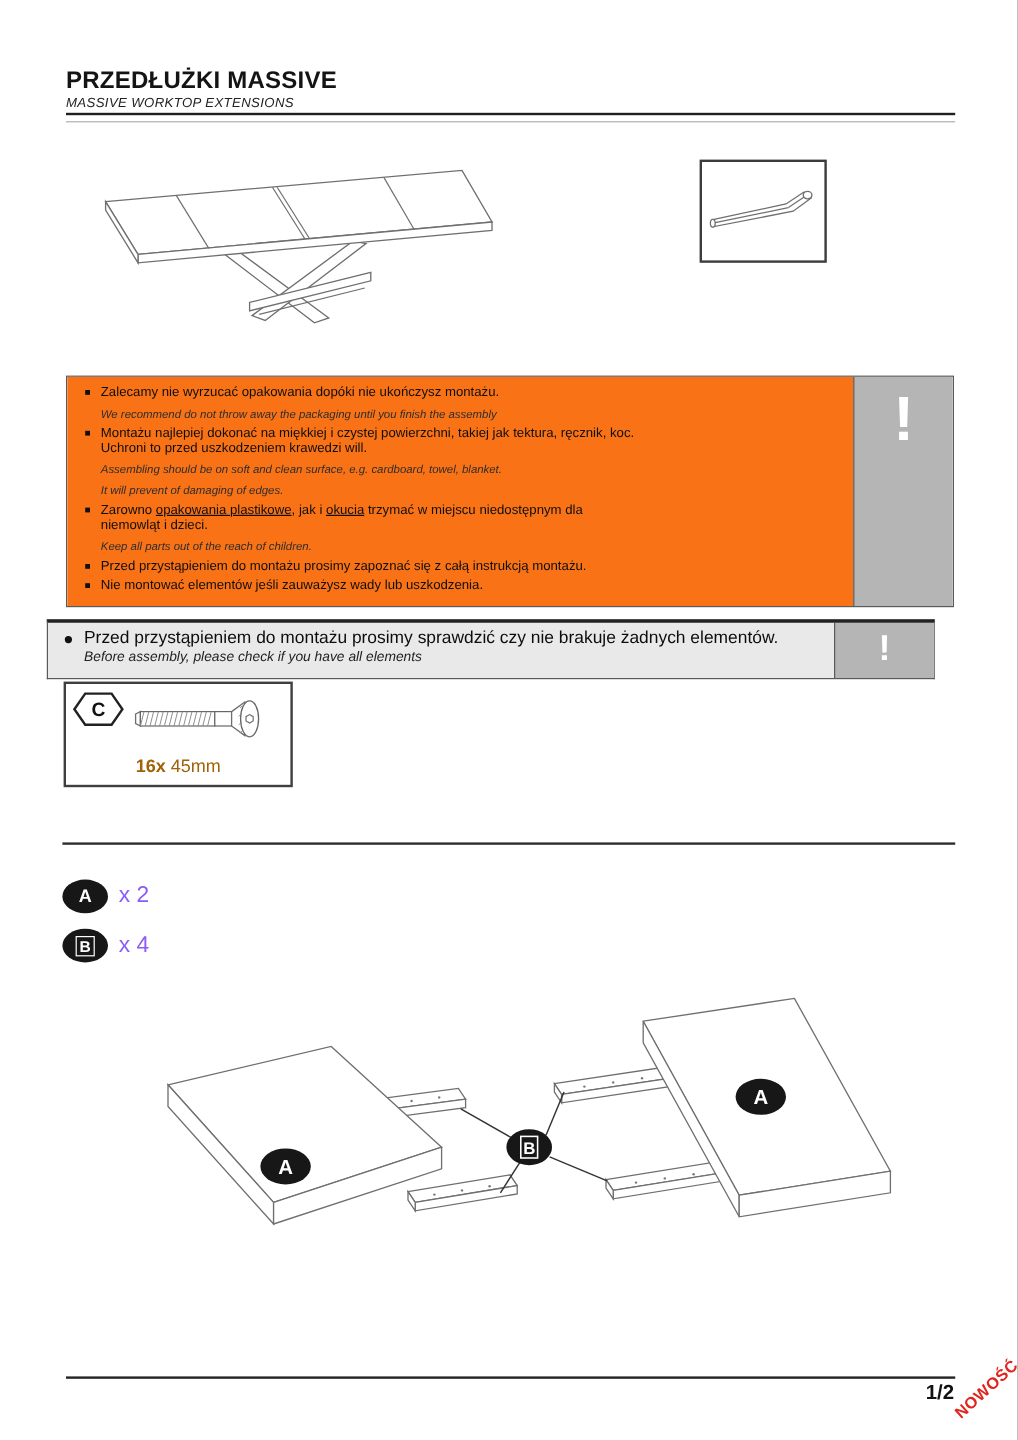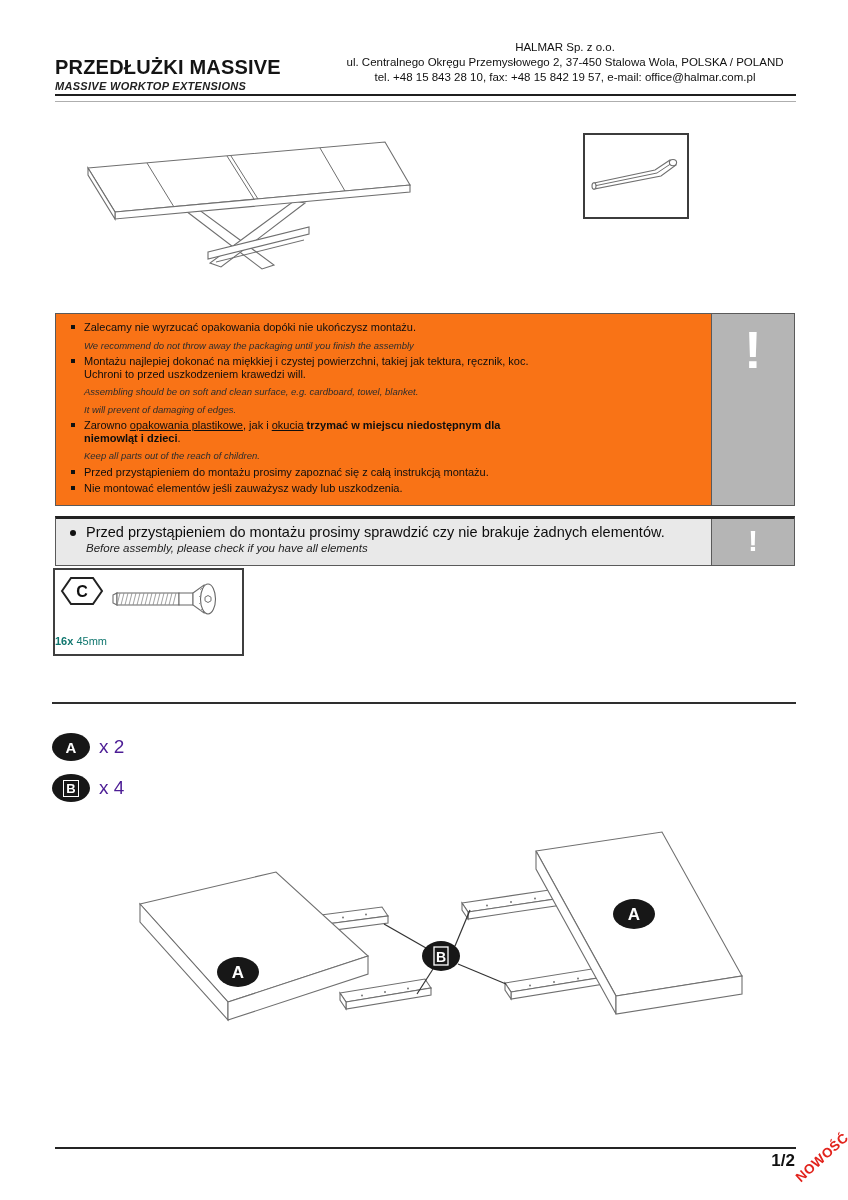--- a/index.html
+++ b/index.html
@@ -1,65 +1,65 @@
 <!DOCTYPE html>
 <html><head>
 <meta charset="utf-8">
 <style>
   html,body{margin:0;padding:0;background:#888;}
   .page{position:relative;width:848px;height:1200px;background:#ffffff;margin:0 auto;
         font-family:"Liberation Sans", sans-serif;color:#141414;overflow:hidden;}
 
   
   .title{position:absolute;left:55px;top:56px;font-size:20px;font-weight:bold;letter-spacing:.2px;}
-  .subtitle{position:absolute;left:55px;top:80px;font-size:11px;font-weight:bold;font-style:italic;letter-spacing:.3px;color:#222;}
+  .subtitle{position:absolute;left:55px;top:80px;font-size:11px;font-weight:normal;font-style:italic;letter-spacing:.3px;color:#222;}
   .company{position:absolute;left:330px;top:40px;width:470px;text-align:center;font-size:11.5px;line-height:15px;color:#111;}
   .rule-a{position:absolute;left:55px;top:94px;width:741px;border-top:2.5px solid #1f1f1f;}
   .rule-b{position:absolute;left:55px;top:101px;width:741px;border-top:1px solid #aeaeae;}
 
   
   .table-ill{position:absolute;left:58px;top:126px;}
   .allen-box{position:absolute;left:583px;top:133px;width:102px;height:82px;border:2px solid #3c3c3c;}
 
   
   .safety{position:absolute;left:55px;top:313px;width:738px;height:191px;border:1.5px solid #5a5a5a;display:flex;overflow:hidden;}
   .safety-body{flex:1;background:#f97316;padding:7px 6px 4px 8px;}
   .excl-panel{width:82px;background:#b5b5b5;border-left:1.5px solid #5a5a5a;text-align:center;}
   .excl-big{font-size:52px;font-weight:bold;color:#ffffff;line-height:1;margin-top:10px;font-family:"Liberation Sans",sans-serif;}
   .excl-small{font-size:30px;font-weight:bold;color:#ffffff;line-height:1;margin-top:7px;}
   ul.safety-list{list-style:none;margin:0;padding:0 0 0 20px;}
   ul.safety-list li{position:relative;margin-bottom:4px;}
   ul.safety-list li::before{content:"";position:absolute;left:-13px;top:4px;width:4px;height:4px;background:#111;}
   .pl{font-size:11px;line-height:12.5px;color:#0e0e0e;}
   .en{font-size:9.5px;line-height:10.5px;font-style:italic;color:#2d2d2d;margin-top:7px;}
   .u{text-decoration:underline;}
-  .b{font-weight:bold;}
-
-  
-  .checkbox{position:absolute;left:55px;top:516px;width:738px;height:46px;border:1.5px solid #5a5a5a;border-top:3px solid #222;display:flex;overflow:hidden;}
+  .b{font-weight:normal;}
+
+  
+  .checkbox{position:absolute;left:39px;top:516px;width:738px;height:46px;border:1.5px solid #5a5a5a;border-top:3px solid #222;display:flex;overflow:hidden;}
   .check-body{flex:1;background:#e9e9e9;padding:5px 6px 3px 30px;position:relative;}
   .check-body::before{content:"";position:absolute;left:14px;top:11px;width:6px;height:6px;border-radius:50%;background:#111;}
   .check-pl{font-size:14.5px;line-height:17px;color:#0d0d0d;}
   .check-en{font-size:11.5px;line-height:13px;font-style:italic;color:#222;margin-top:1px;}
 
   
   .hwbox{position:absolute;left:53px;top:568px;width:187px;height:84px;border:2px solid #3f3f3f;background:#fff;}
-  .hw-label{position:absolute;left:0;right:0;bottom:7px;font-size:11px;color:#0f766e;}
+  .hw-label{position:absolute;left:0;right:0;bottom:7px;text-align:center;font-size:15px;color:#a16207;}
   .hw-label .qty{font-weight:bold;}
   .hex-badge{position:absolute;left:5px;top:5px;}
   .screw{position:absolute;left:54px;top:6px;}
 
   
   .mid-rule{position:absolute;left:52px;top:702px;width:744px;border-top:2px solid #2e2e2e;}
 
   
   .part-row{position:absolute;left:52px;display:flex;align-items:center;gap:9px;}
   .oval{width:38px;height:28px;background:#171717;border-radius:50%;display:flex;align-items:center;justify-content:center;color:#fff;font-weight:bold;font-size:15px;}
   .oval .boxed{border:1.5px solid #fff;padding:0 2.5px;font-size:13px;line-height:15px;}
-  .part-qty{font-size:19px;color:#4c1d95;}
+  .part-qty{font-size:19px;color:#8b5cf6;}
 
   
   .assembly{position:absolute;left:128px;top:826px;}
 
   
   .foot-rule{position:absolute;left:55px;top:1147px;width:741px;border-top:2.5px solid #242424;}
   .pagenum{position:absolute;left:695px;top:1151px;width:100px;text-align:right;font-size:17px;font-weight:bold;color:#111;}
   .ribbon{position:absolute;left:778px;top:1150px;width:88px;text-align:center;font-size:13.5px;font-weight:bold;letter-spacing:.5px;color:#e2231c;transform:rotate(-42deg);}
 
   svg{display:block;}
@@ -70,25 +70,20 @@
   .badge-txt{fill:#ffffff;font-family:"Liberation Sans",sans-serif;font-weight:bold;font-size:17px;text-anchor:middle;}
   .lead{stroke:#333;stroke-width:1.2;fill:none;}
 </style>
 </head>
 <body>
 
 <div class="page">
 
   <div class="title">PRZEDŁUŻKI MASSIVE</div>
   <div class="subtitle">MASSIVE WORKTOP EXTENSIONS</div>
-  <div class="company">
-    <div>HALMAR Sp. z o.o.</div>
-    <div>ul. Centralnego Okręgu Przemysłowego 2, 37-450 Stalowa Wola, POLSKA / POLAND</div>
-    <div>tel. +48 15 843 28 10, fax: +48 15 842 19 57, e-mail: office@halmar.com.pl</div>
-  </div>
   <div class="rule-a"></div>
   <div class="rule-b"></div>
 
   <svg class="table-ill" width="400" height="168" viewBox="0 0 400 168">
 
     <polygon class="ln" points="128,85 140,83 216,139 204,143"></polygon>
     <polygon class="ln" points="236,75 247,77 163,141 152,137"></polygon>
     <polygon class="ln" points="150,126 251,101 251,108 150,133"></polygon>
     <line class="ln2" x1="158" y1="136" x2="246" y2="114"></line>
 

